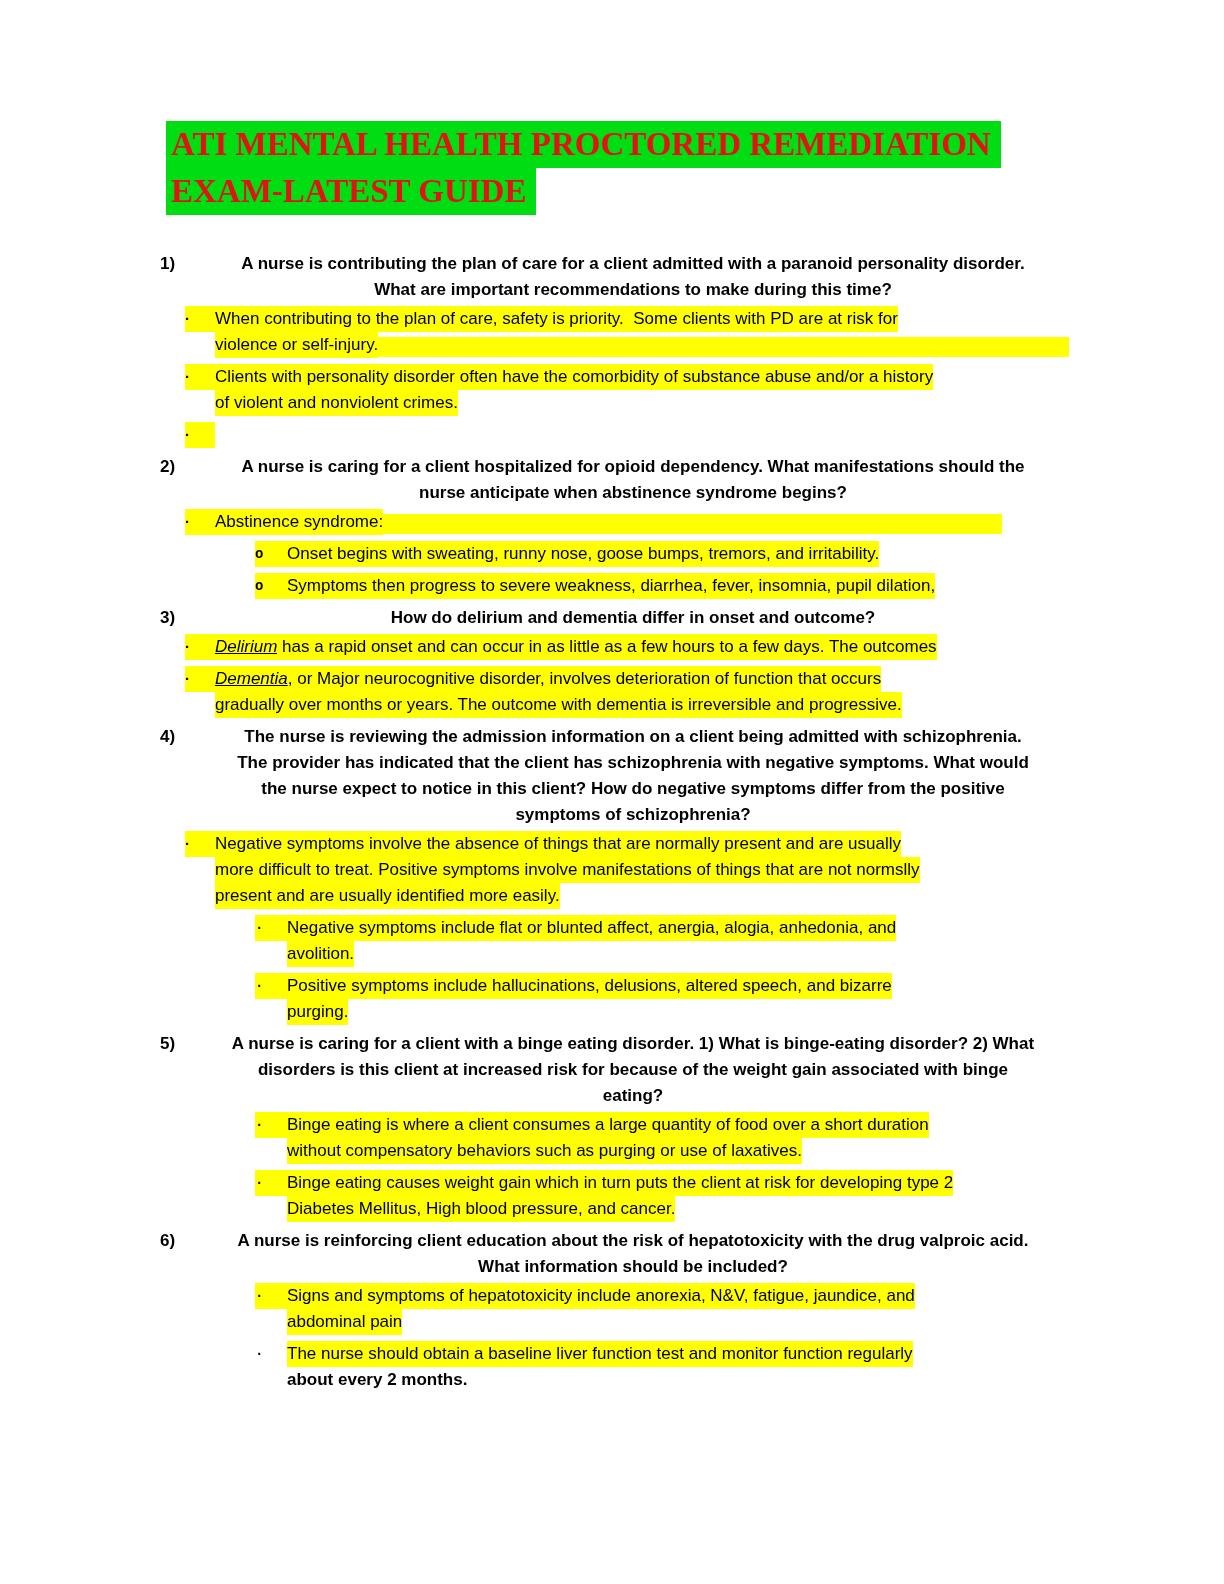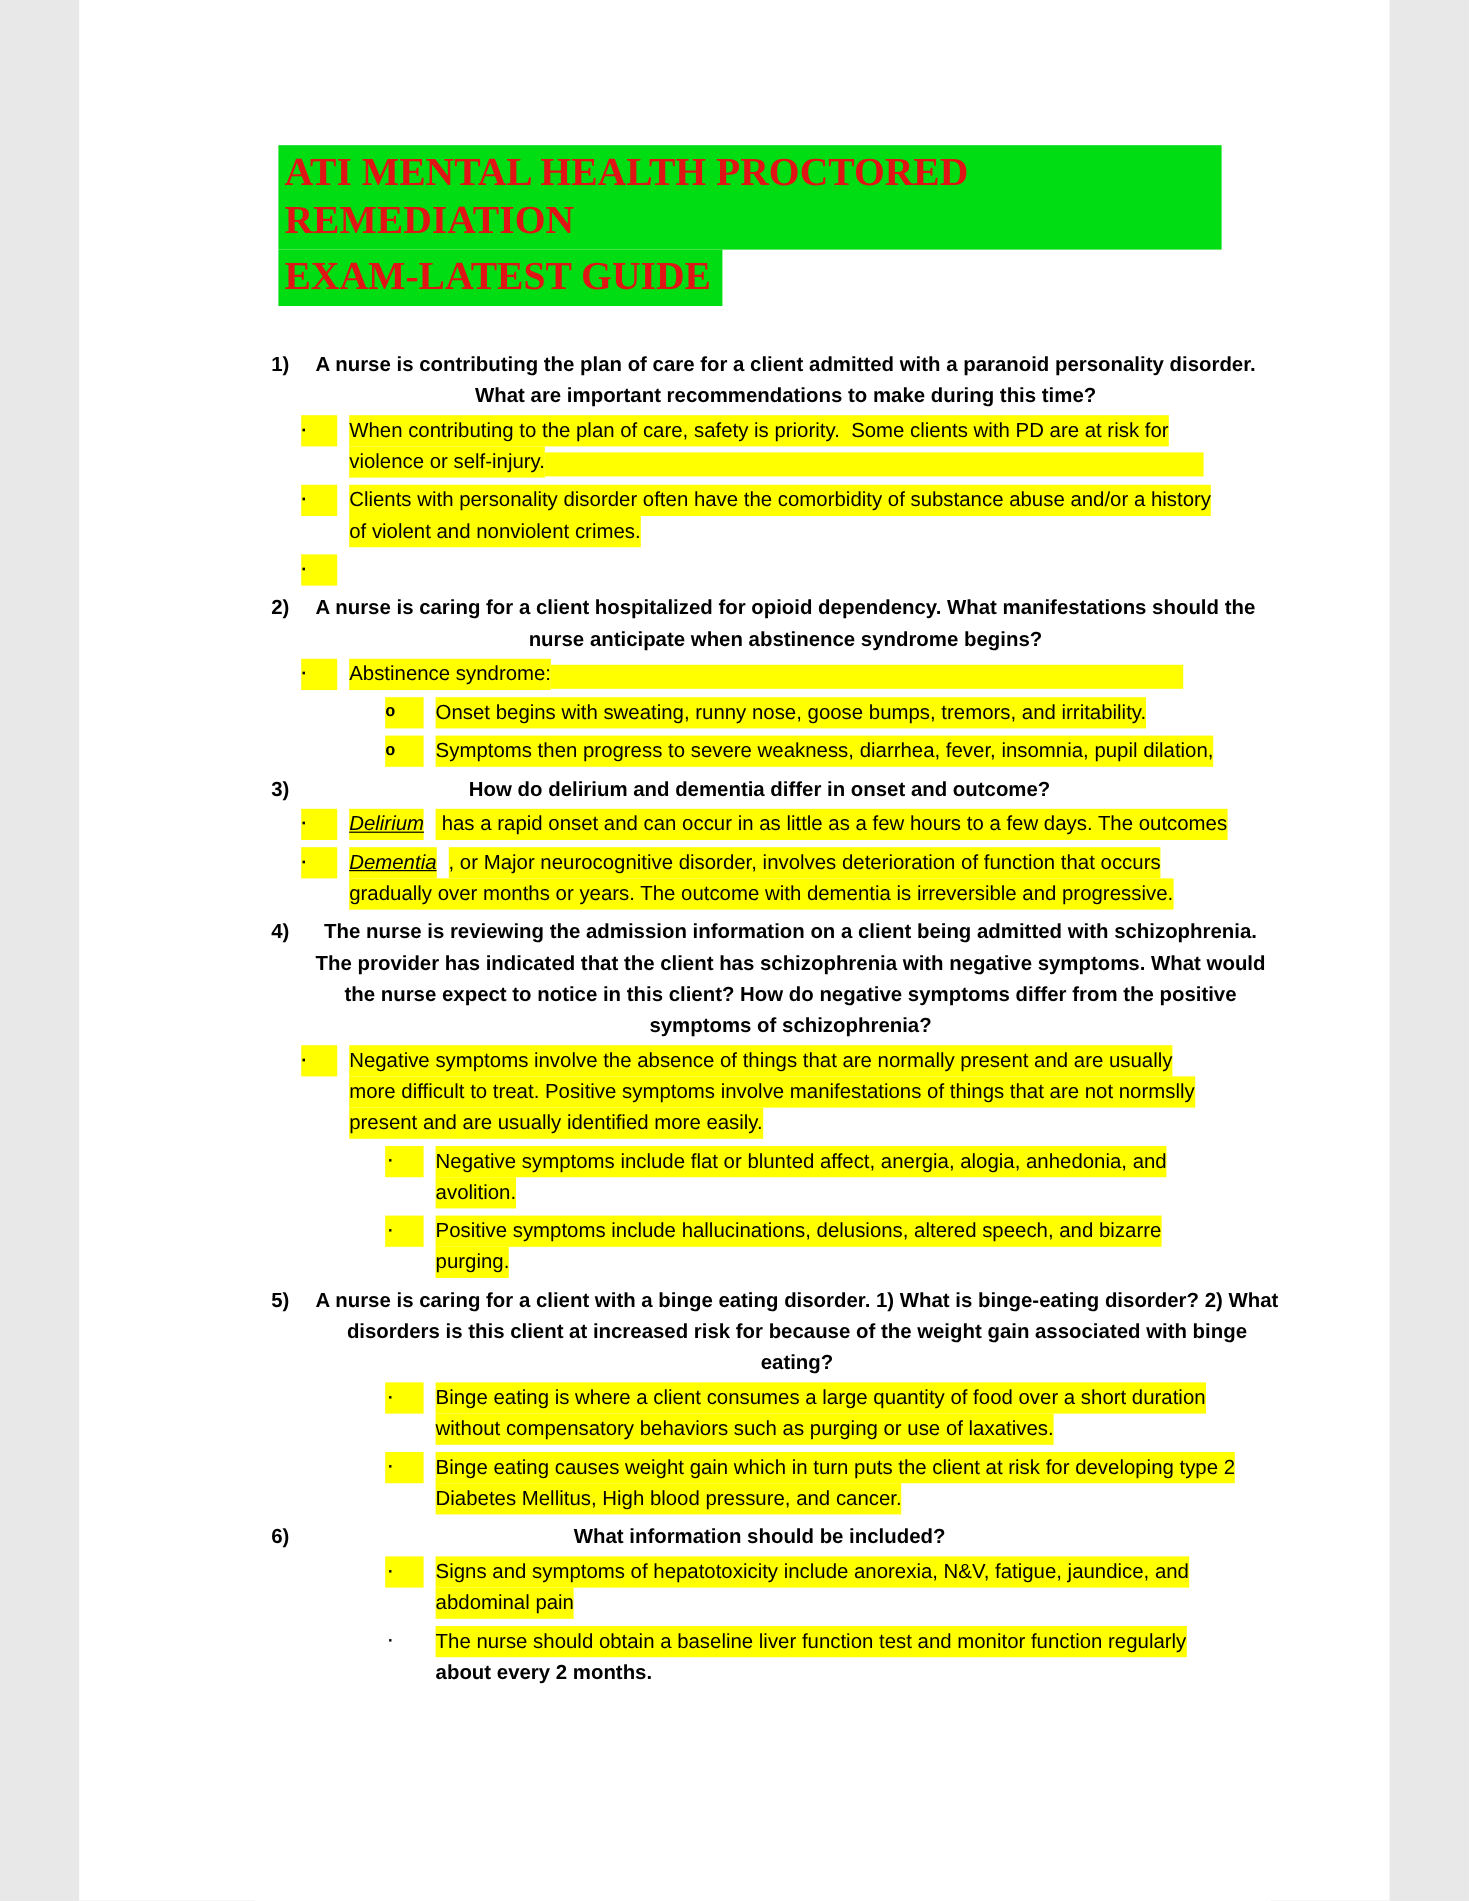--- a/index.html
+++ b/index.html
@@ -1,18 +1,18 @@
 <!DOCTYPE html>
 <html style="--title-red: #e01414; --title-green: #00dd12; --hl: #ffff00;"><head>
 <meta charset="utf-8">
 <style>
   html,body{margin:0;padding:0;background:#e8e8e8;}
   .page{
     position:relative;
-    width:1092px;height:1584px;
+    width:1224px;height:1584px;
     margin:0 auto;
     background:#fff;
     overflow:hidden;
     font-family:"Liberation Sans",sans-serif;
     color:#000;
   }
   .content{
     padding:121px 155px 0 160px;
   }
   
@@ -53,21 +53,21 @@
     font-size:17px;line-height:26px;
   }
   .ans.lvl1 .a-line.cont{margin-left:30px;align-items:flex-end;}
   .ans.lvl2 .a-line.cont{margin-left:32px;}
   .m{
     flex:0 0 30px;width:30px;
     font-weight:700;font-size:15px;line-height:26px;
   }
   .ans.lvl2 .m{flex:0 0 32px;width:32px;font-family:"Liberation Mono",monospace;font-size:14px;}
   .m.mhl{background:var(--hl);}
-  .seg{white-space:pre;margin-left:10px;}
+  .seg{white-space:pre;}
   .seg.hl{background:var(--hl);}
   .seg.u{text-decoration:underline;font-style:italic;}
   .seg.b{font-weight:700;}
   .trail{
     flex:1;
     align-self:flex-end;
     height:20px;
     margin-bottom:1px;
     background:var(--hl);
   }
@@ -244,20 +244,21 @@
               <div class="a-line cont">
                 <span class="seg hl">Diabetes Mellitus, High blood pressure, and cancer.</span>
               </div>
             </div>
           </div>
         </div>
         <div class="q-item">
           <div class="q-row">
             <span class="q-num">6)</span>
             <div class="q-text">
+              <div class="q-line">A nurse is reinforcing client education about the risk of hepatotoxicity with the drug valproic acid.</div>
               <div class="q-line">What information should be included?</div>
             </div>
           </div>
           <div class="answers">
             <div class="ans lvl2">
               <div class="a-line">
                 <span class="m mhl">·</span>
                 <span class="seg hl">Signs and symptoms of hepatotoxicity include anorexia, N&amp;V, fatigue, jaundice, and</span>
               </div>
               <div class="a-line cont">

